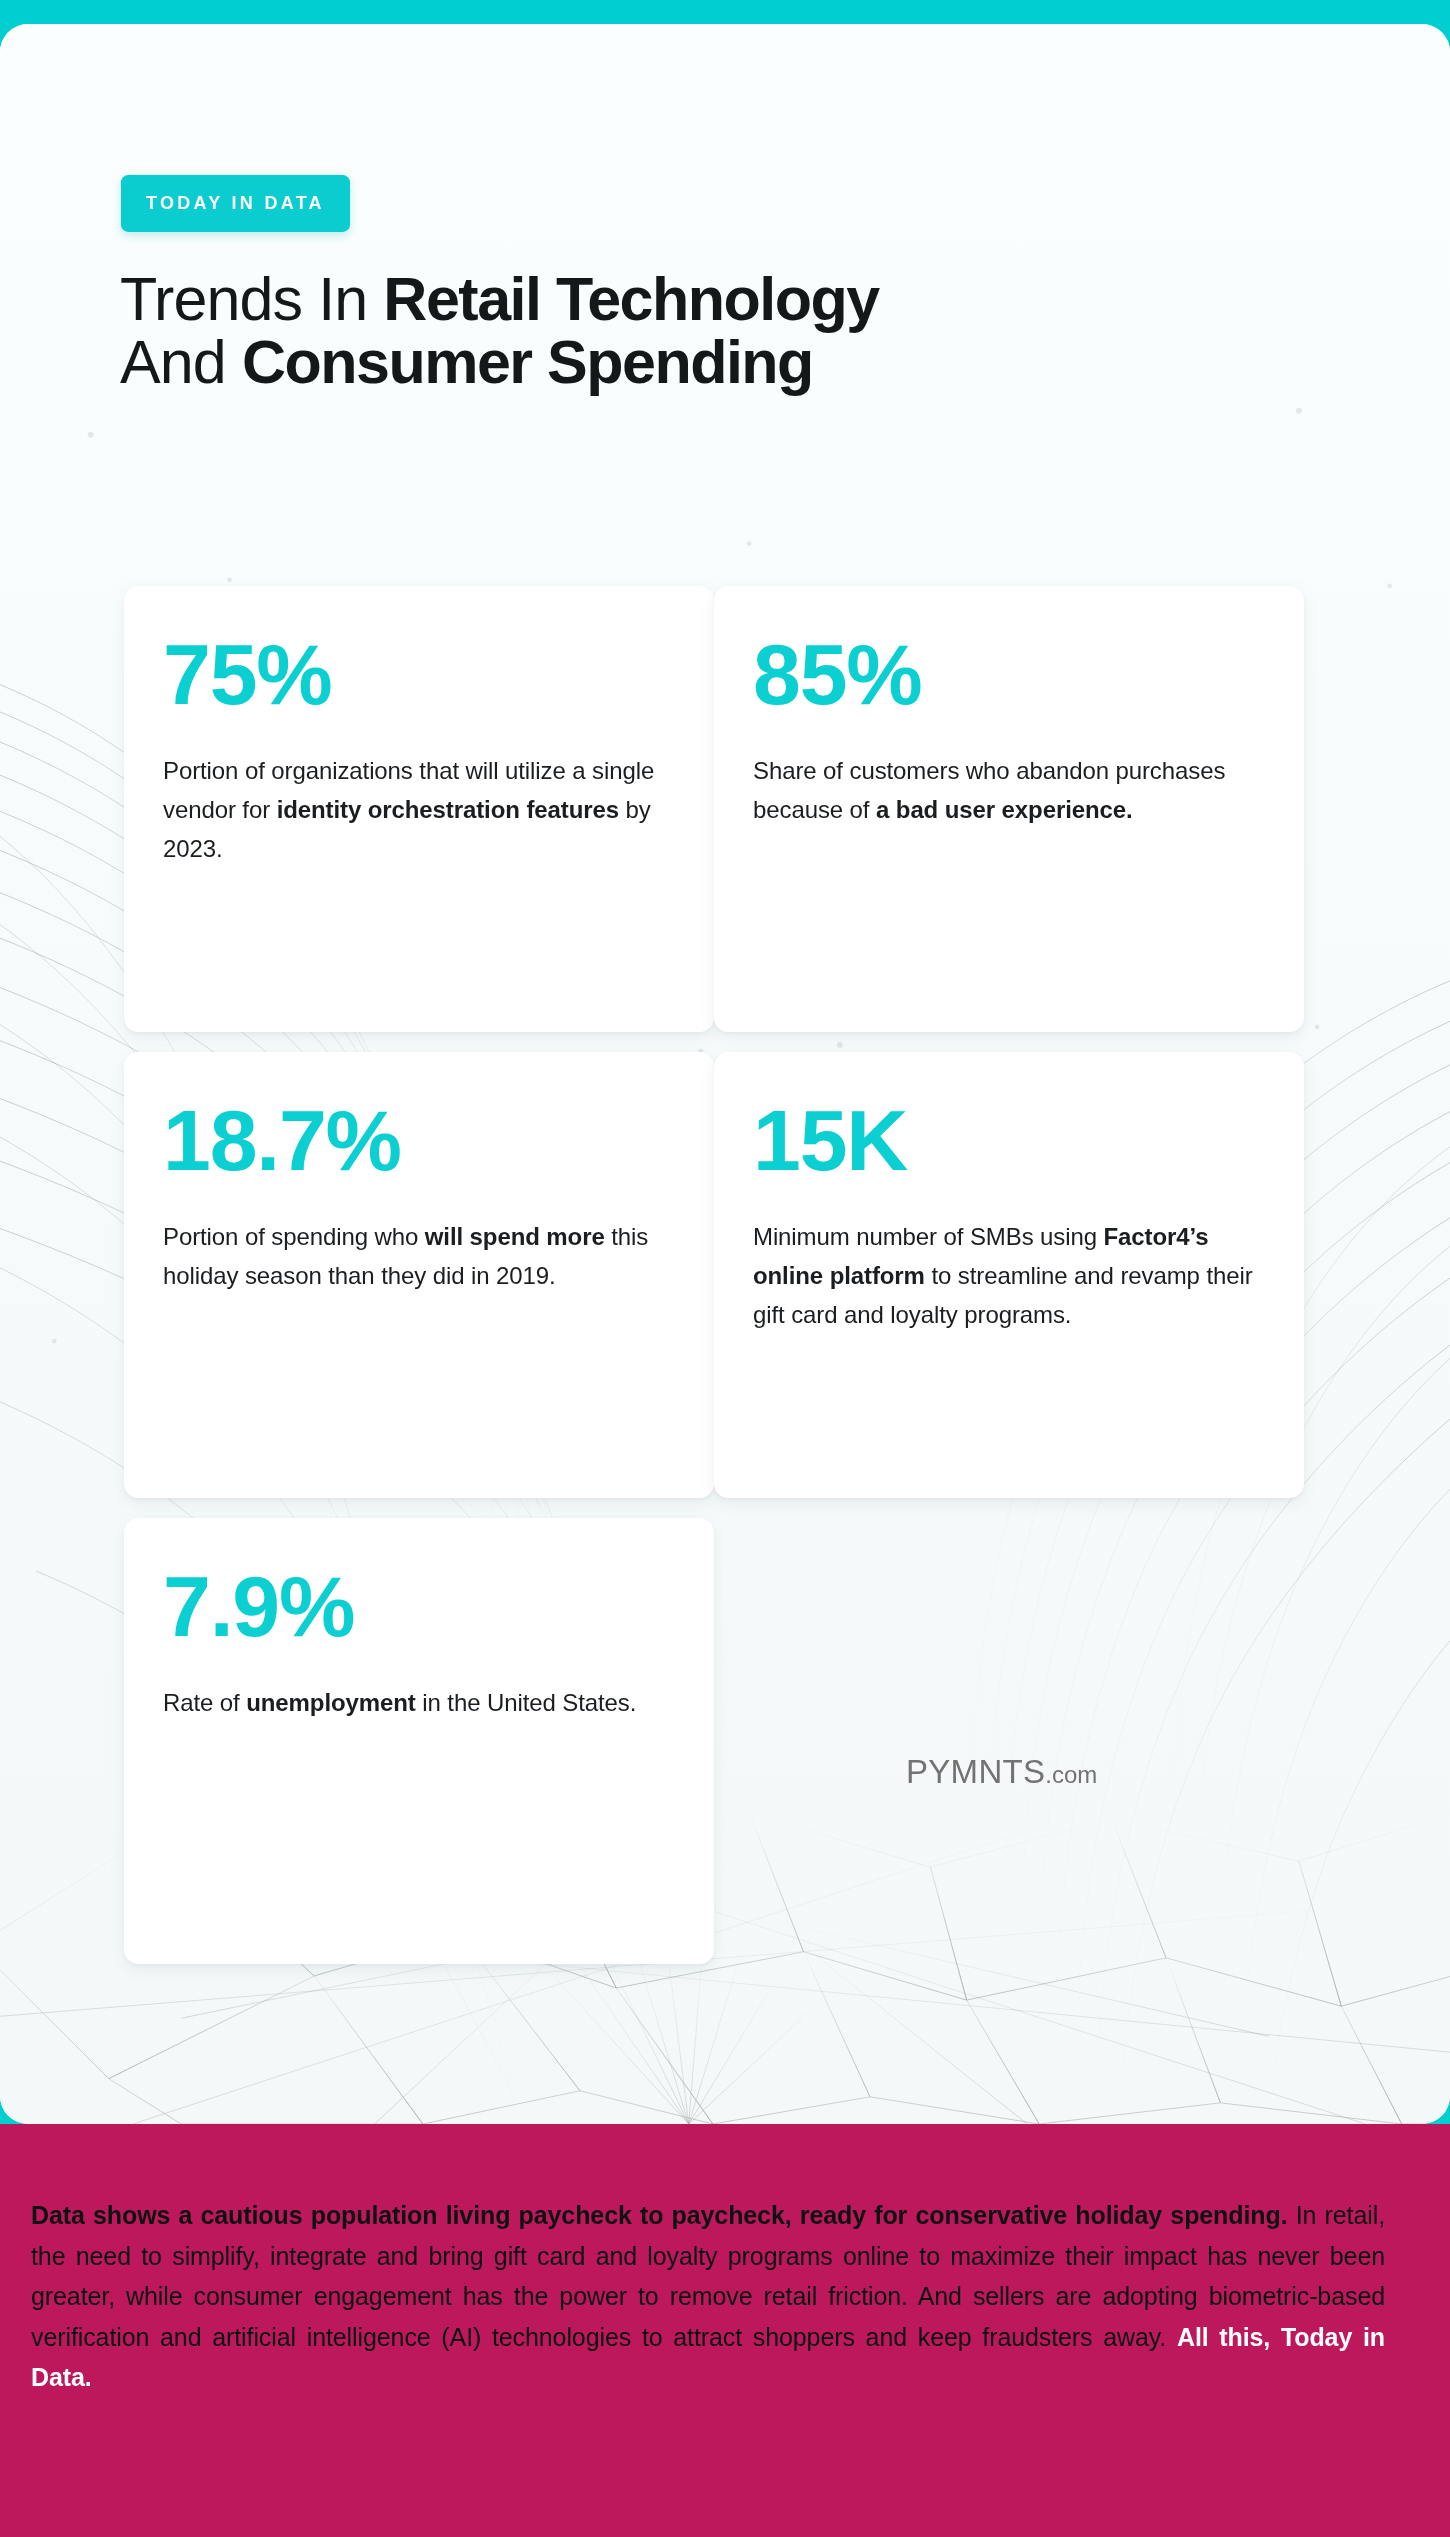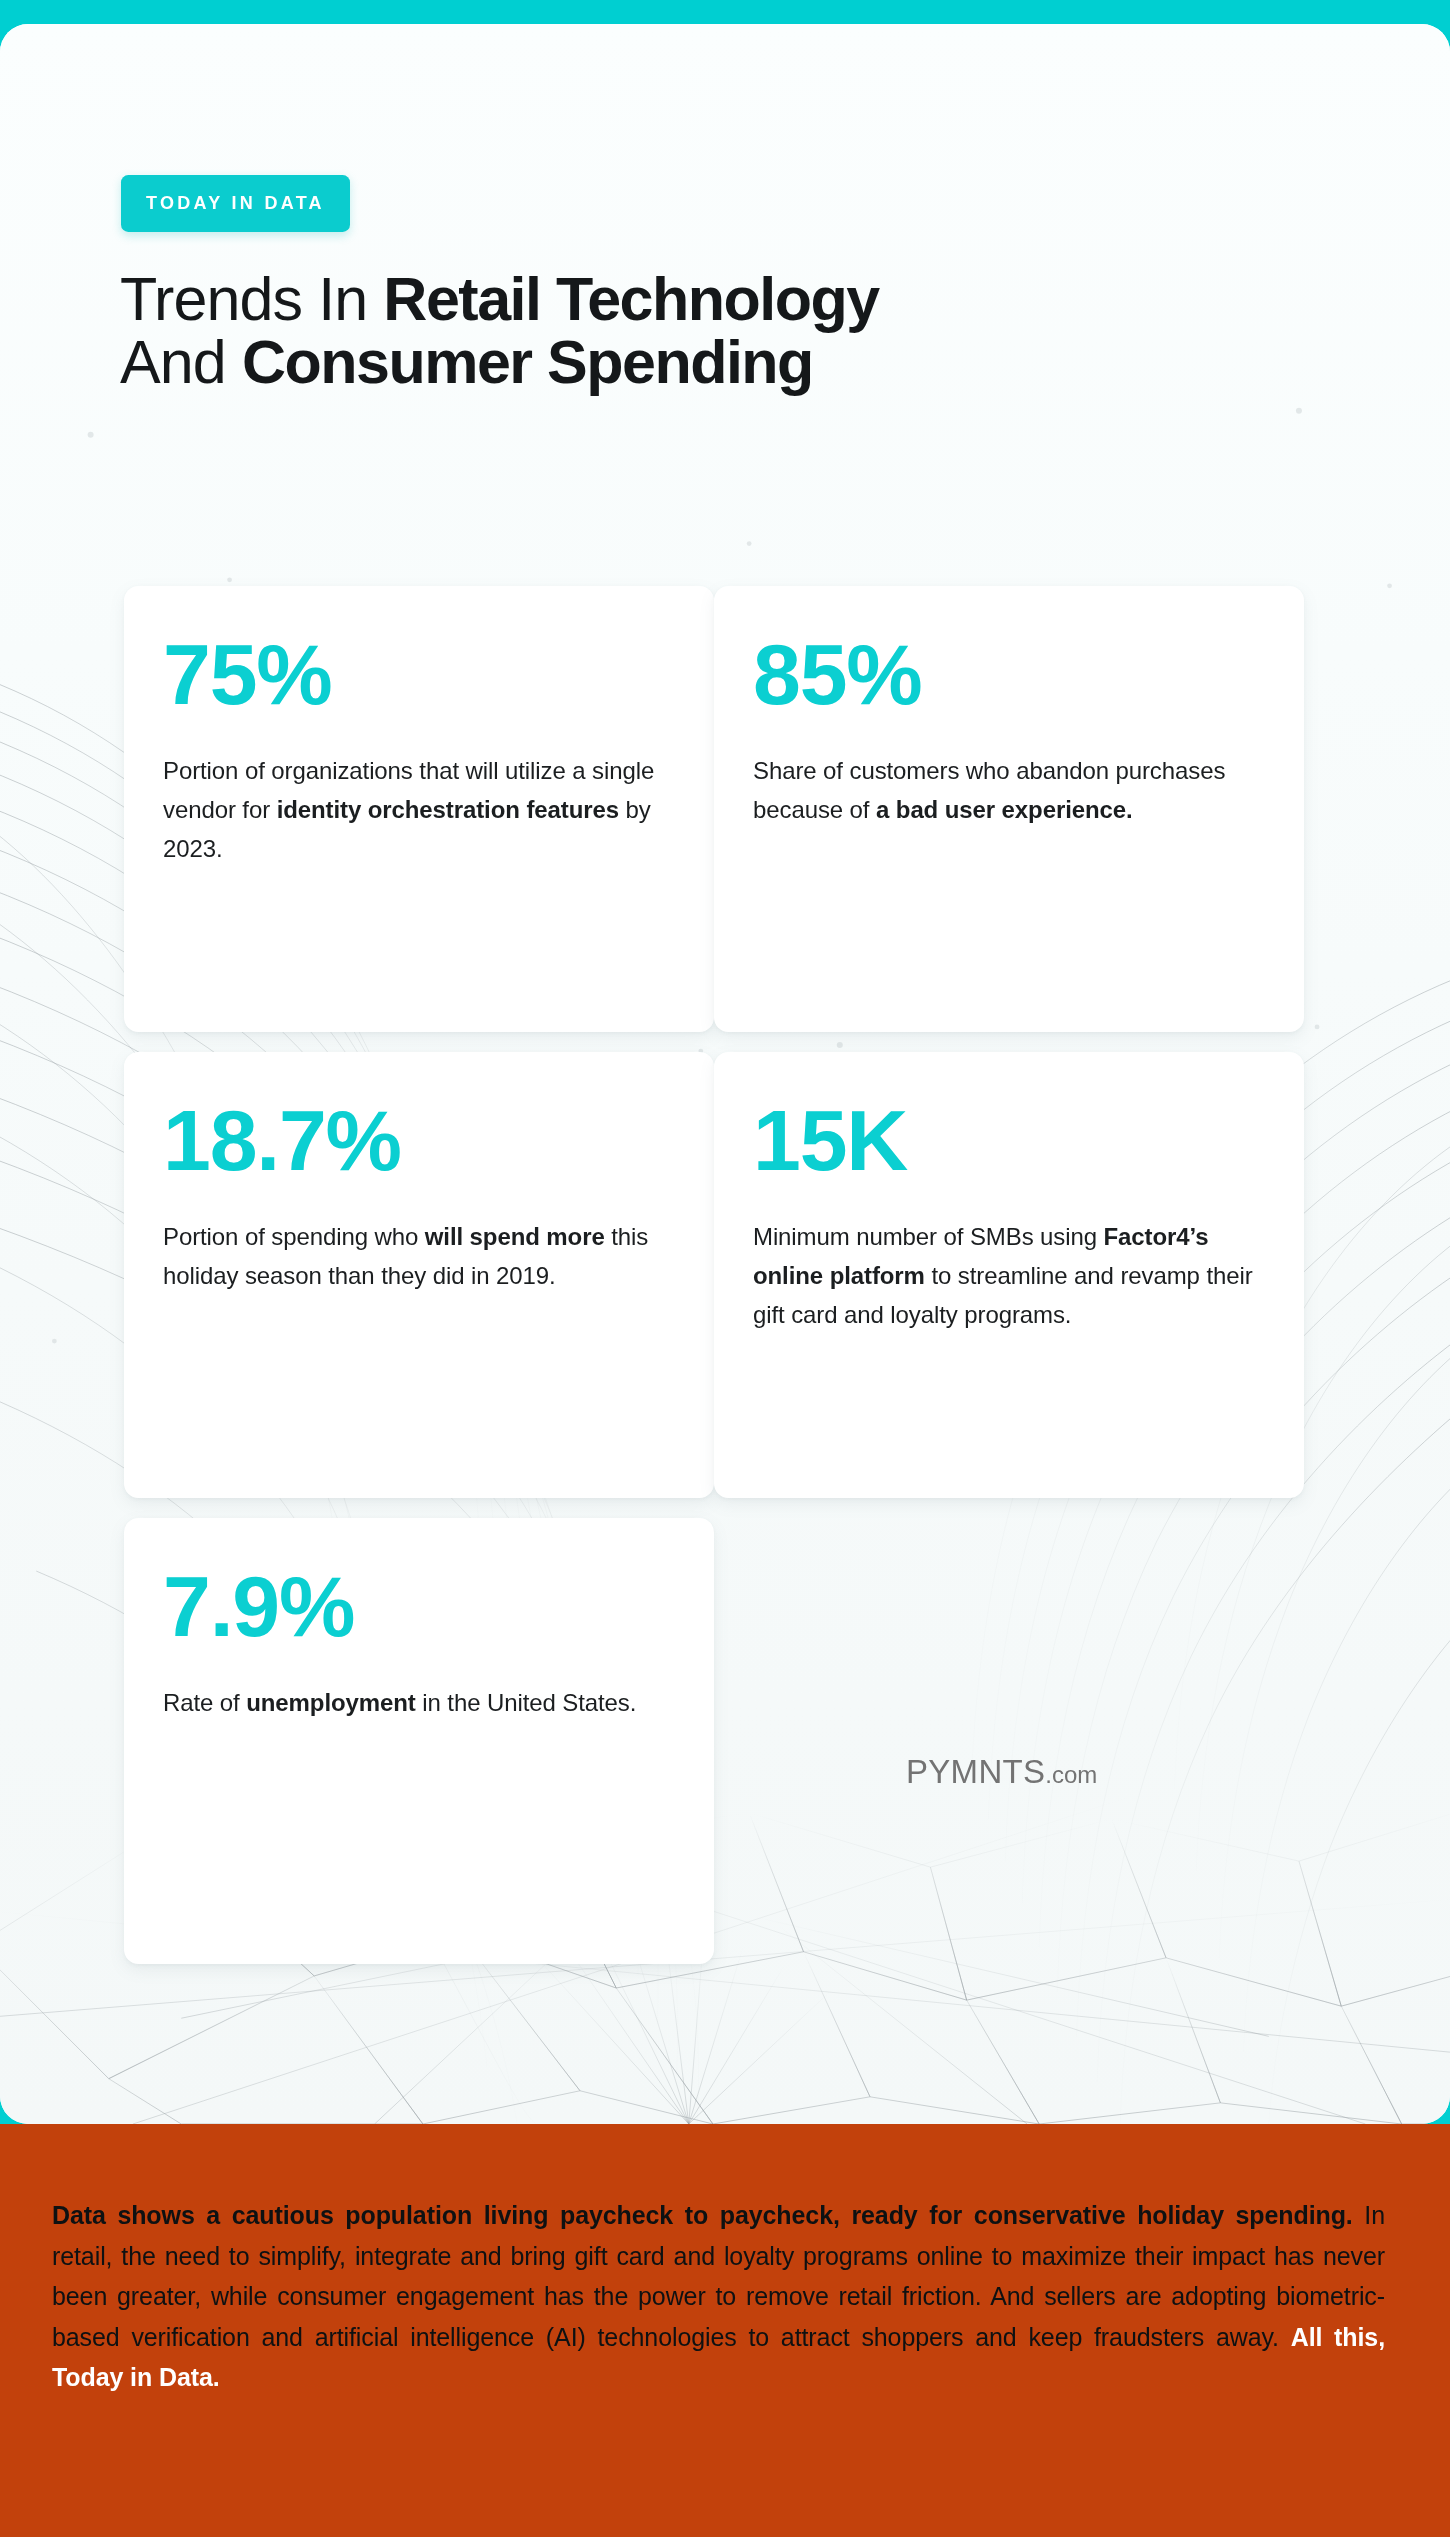--- a/index.html
+++ b/index.html
@@ -164,22 +164,22 @@
     letter-spacing: 0;
   }
 
   
   .footer {
     position: absolute;
     left: 0;
     top: 2124px;
     width: 1450px;
     height: 414px;
-    background: #c2410c;
-    padding: 71px 65px 0 52px;
+    background: #be185d;
+    padding: 71px 65px 0 31px;
   }
   .footer-text {
     color: #0E1112;
     font-size: 25px;
     line-height: 1.62;
     font-weight: 300;
     text-align: justify;
     letter-spacing: -0.1px;
     font-stretch: condensed;
   }

